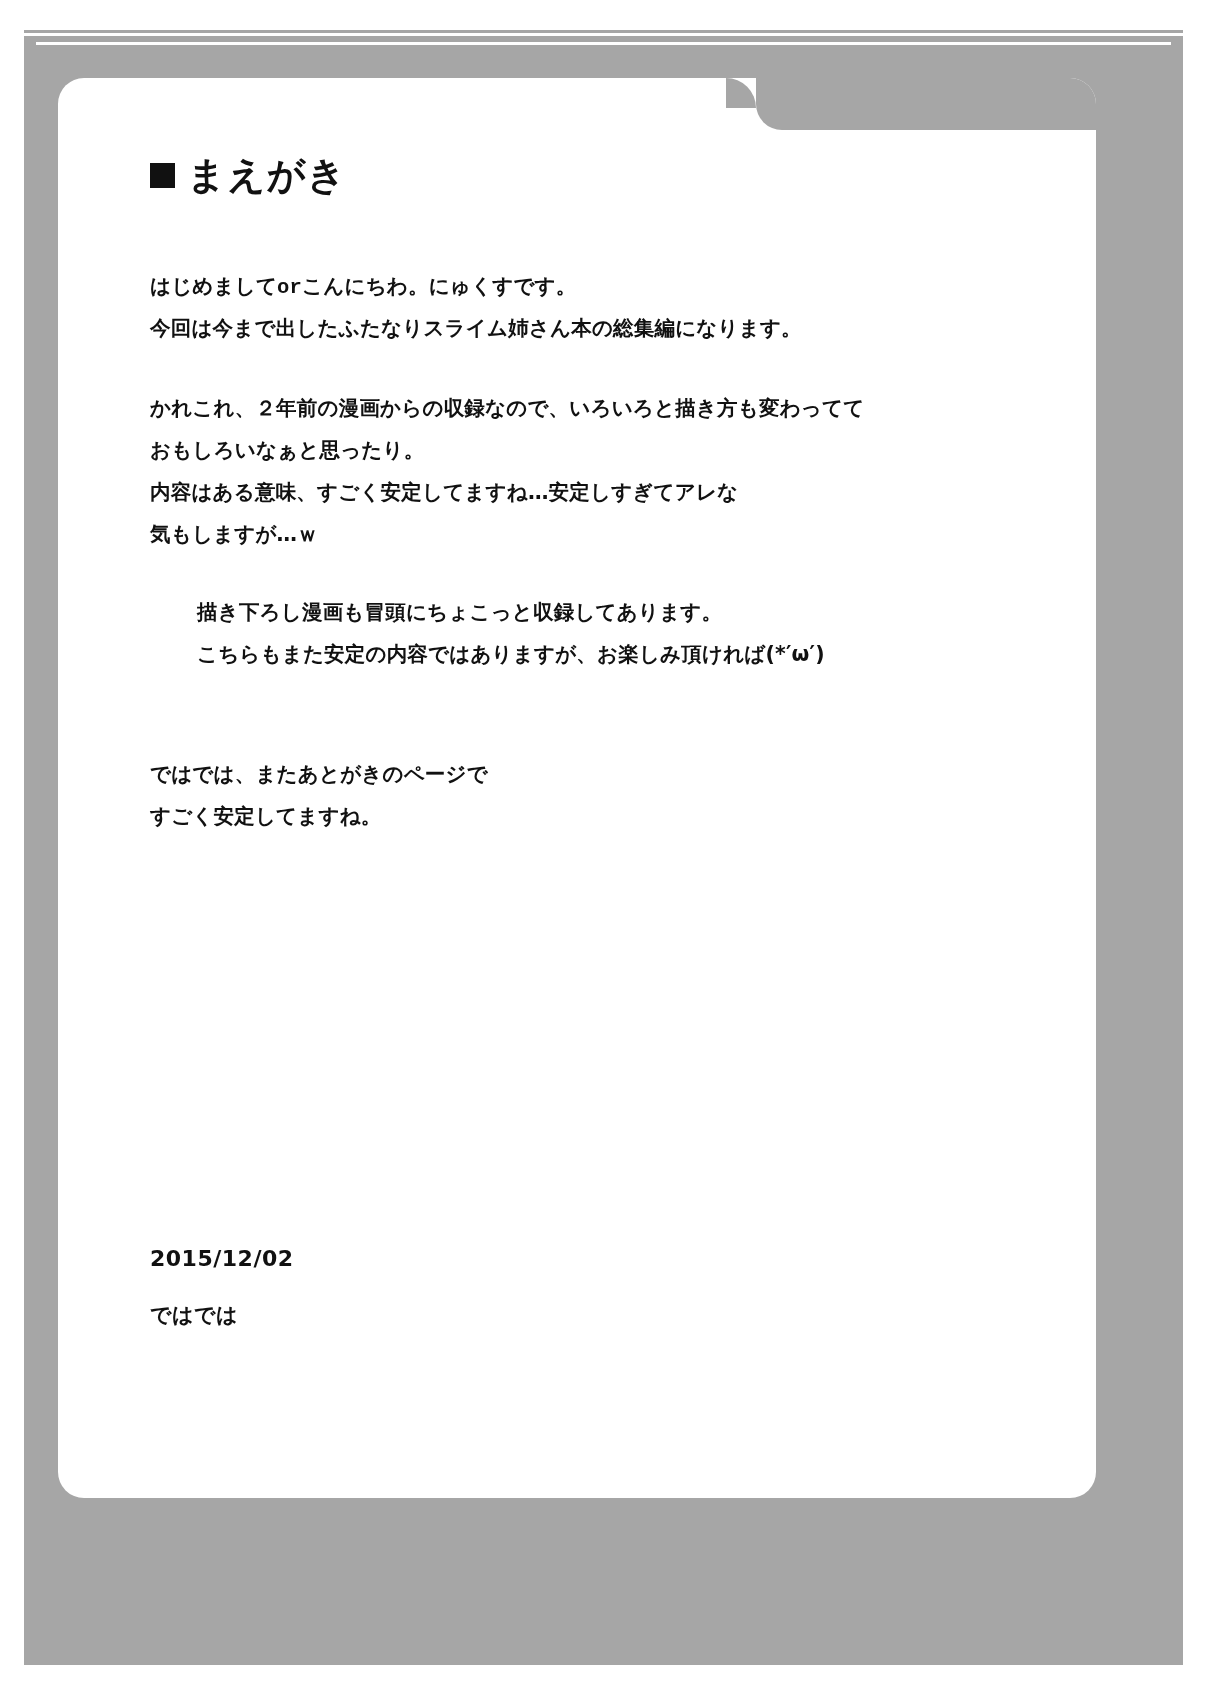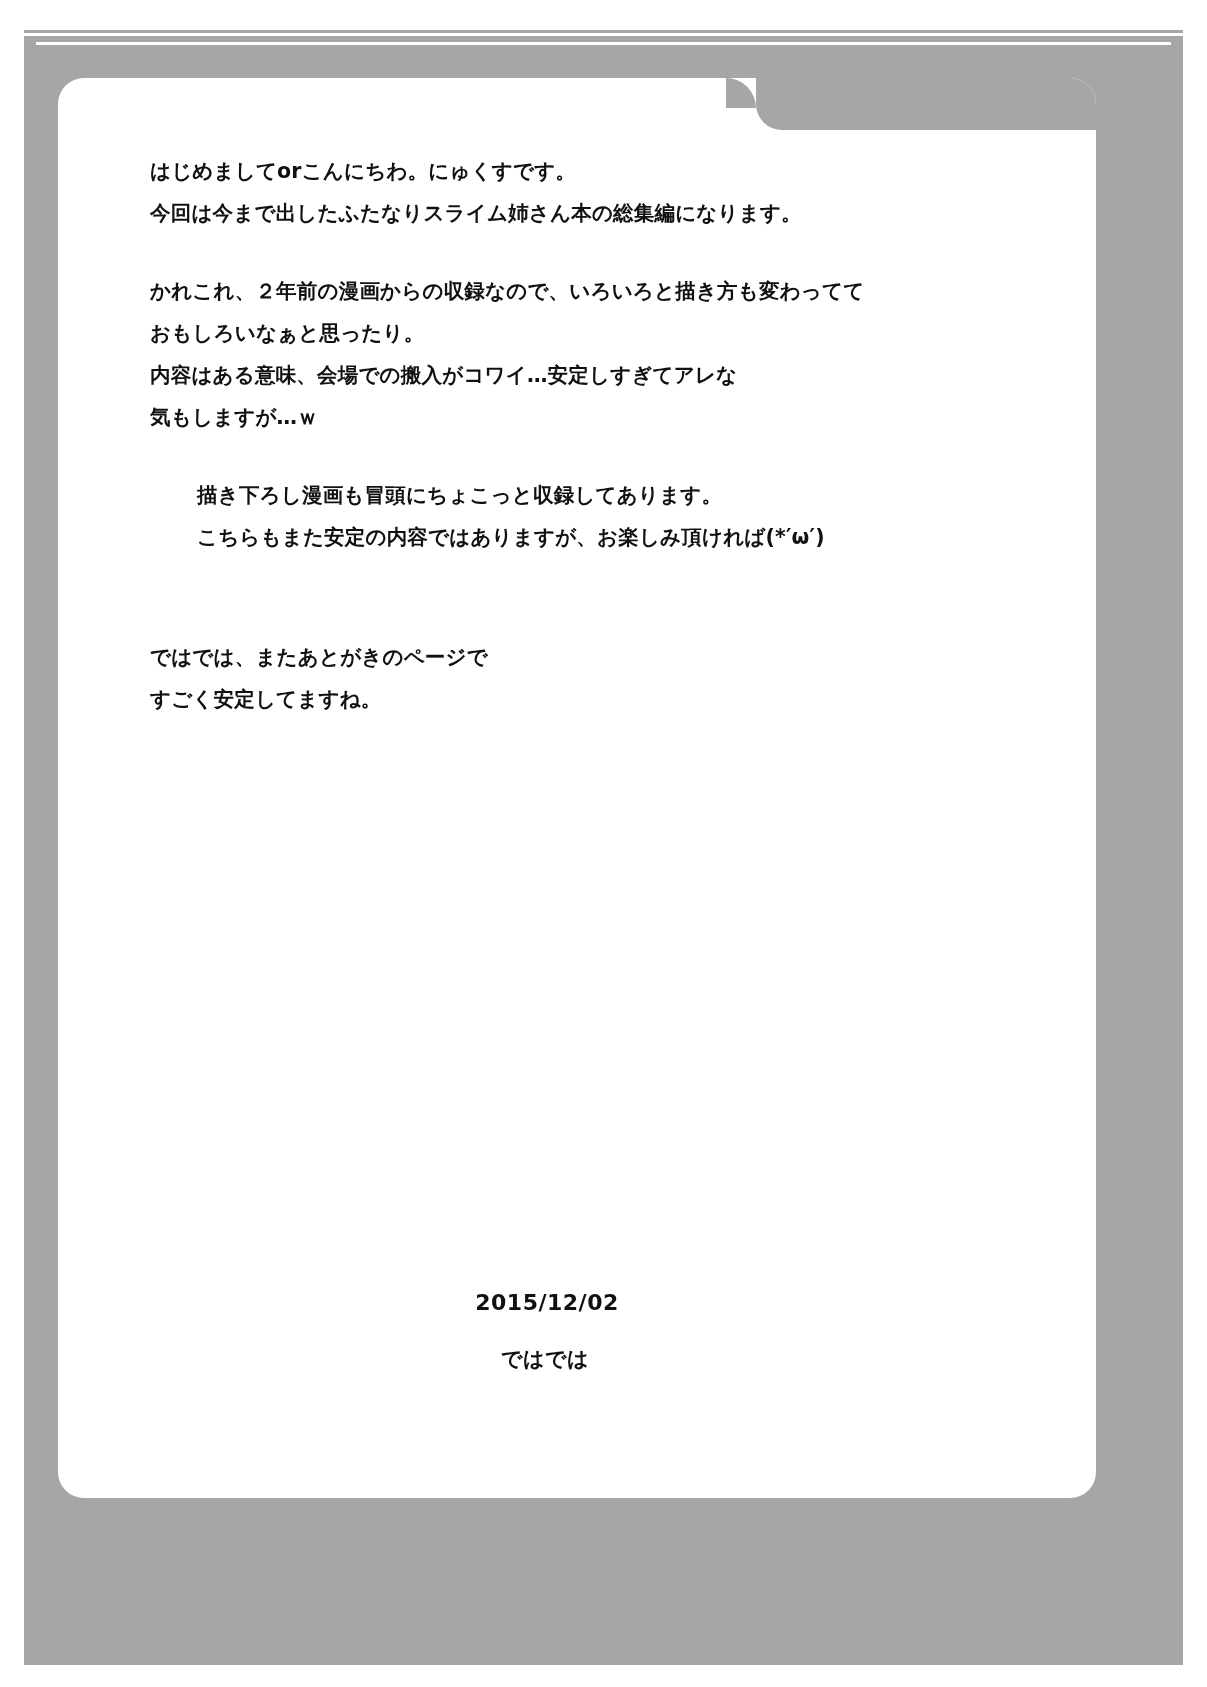--- a/index.html
+++ b/index.html
@@ -138,24 +138,23 @@
   }
   .para-gap-big {
     margin-bottom: 78px;
   }
 
   .signature {
     position: absolute;
     left: 92px;
     top: 1168px;
     width: 860px;
-    text-align: center;
+    text-align: left;
     padding-right: 66px;
     box-sizing: border-box;
-    margin-top: 44px;
   }
   .sig-date {
     font-size: 22px;
     font-weight: bold;
     color: #111111;
     letter-spacing: 0.5px;
     margin-bottom: 30px;
   }
   .sig-name {
     font-size: 21px;
@@ -174,26 +173,30 @@
   <div class="rule-inner"></div>
   <div class="side-left"></div>
   <div class="side-right"></div>
   <div class="bottom-band"></div>
 
   <div class="card">
     <div class="card-notch"></div>
     <div class="card-notch-round"></div>
 
     <div class="content">
-
-      <p class="para" style="white-space: pre-line;">はじめましてorこんにちわ。にゅくすです。
+      <h1 class="heading">
+        <span class="bullet-square"></span>
+        <span>まえがき</span>
+      </h1>
+
+      <p class="para" style="white-space: pre-line; font-family: Liberation Mono, monospace;">はじめましてorこんにちわ。にゅくすです。
 今回は今まで出したふたなりスライム姉さん本の総集編になります。</p>
       <p class="para" style="white-space: pre-line;">かれこれ、２年前の漫画からの収録なので、いろいろと描き方も変わってて
 おもしろいなぁと思ったり。
-内容はある意味、会場での搬入がコワイ…安定しすぎてアレな
+内容はある意味、すごく安定してますね…安定しすぎてアレな
 気もしますが…ｗ</p>
       <p class="para para-gap-big" style="white-space: pre-line; margin-left: 47px;">描き下ろし漫画も冒頭にちょこっと収録してあります。
 こちらもまた安定の内容ではありますが、お楽しみ頂ければ(*′ω′)</p>
       <p class="para" style="white-space: pre-line;">ではでは、またあとがきのページで
 すごく安定してますね。</p>
     </div>
 
     <div class="signature">
       <div class="sig-date">2015/12/02</div>
       <div class="sig-name">ではでは</div>

